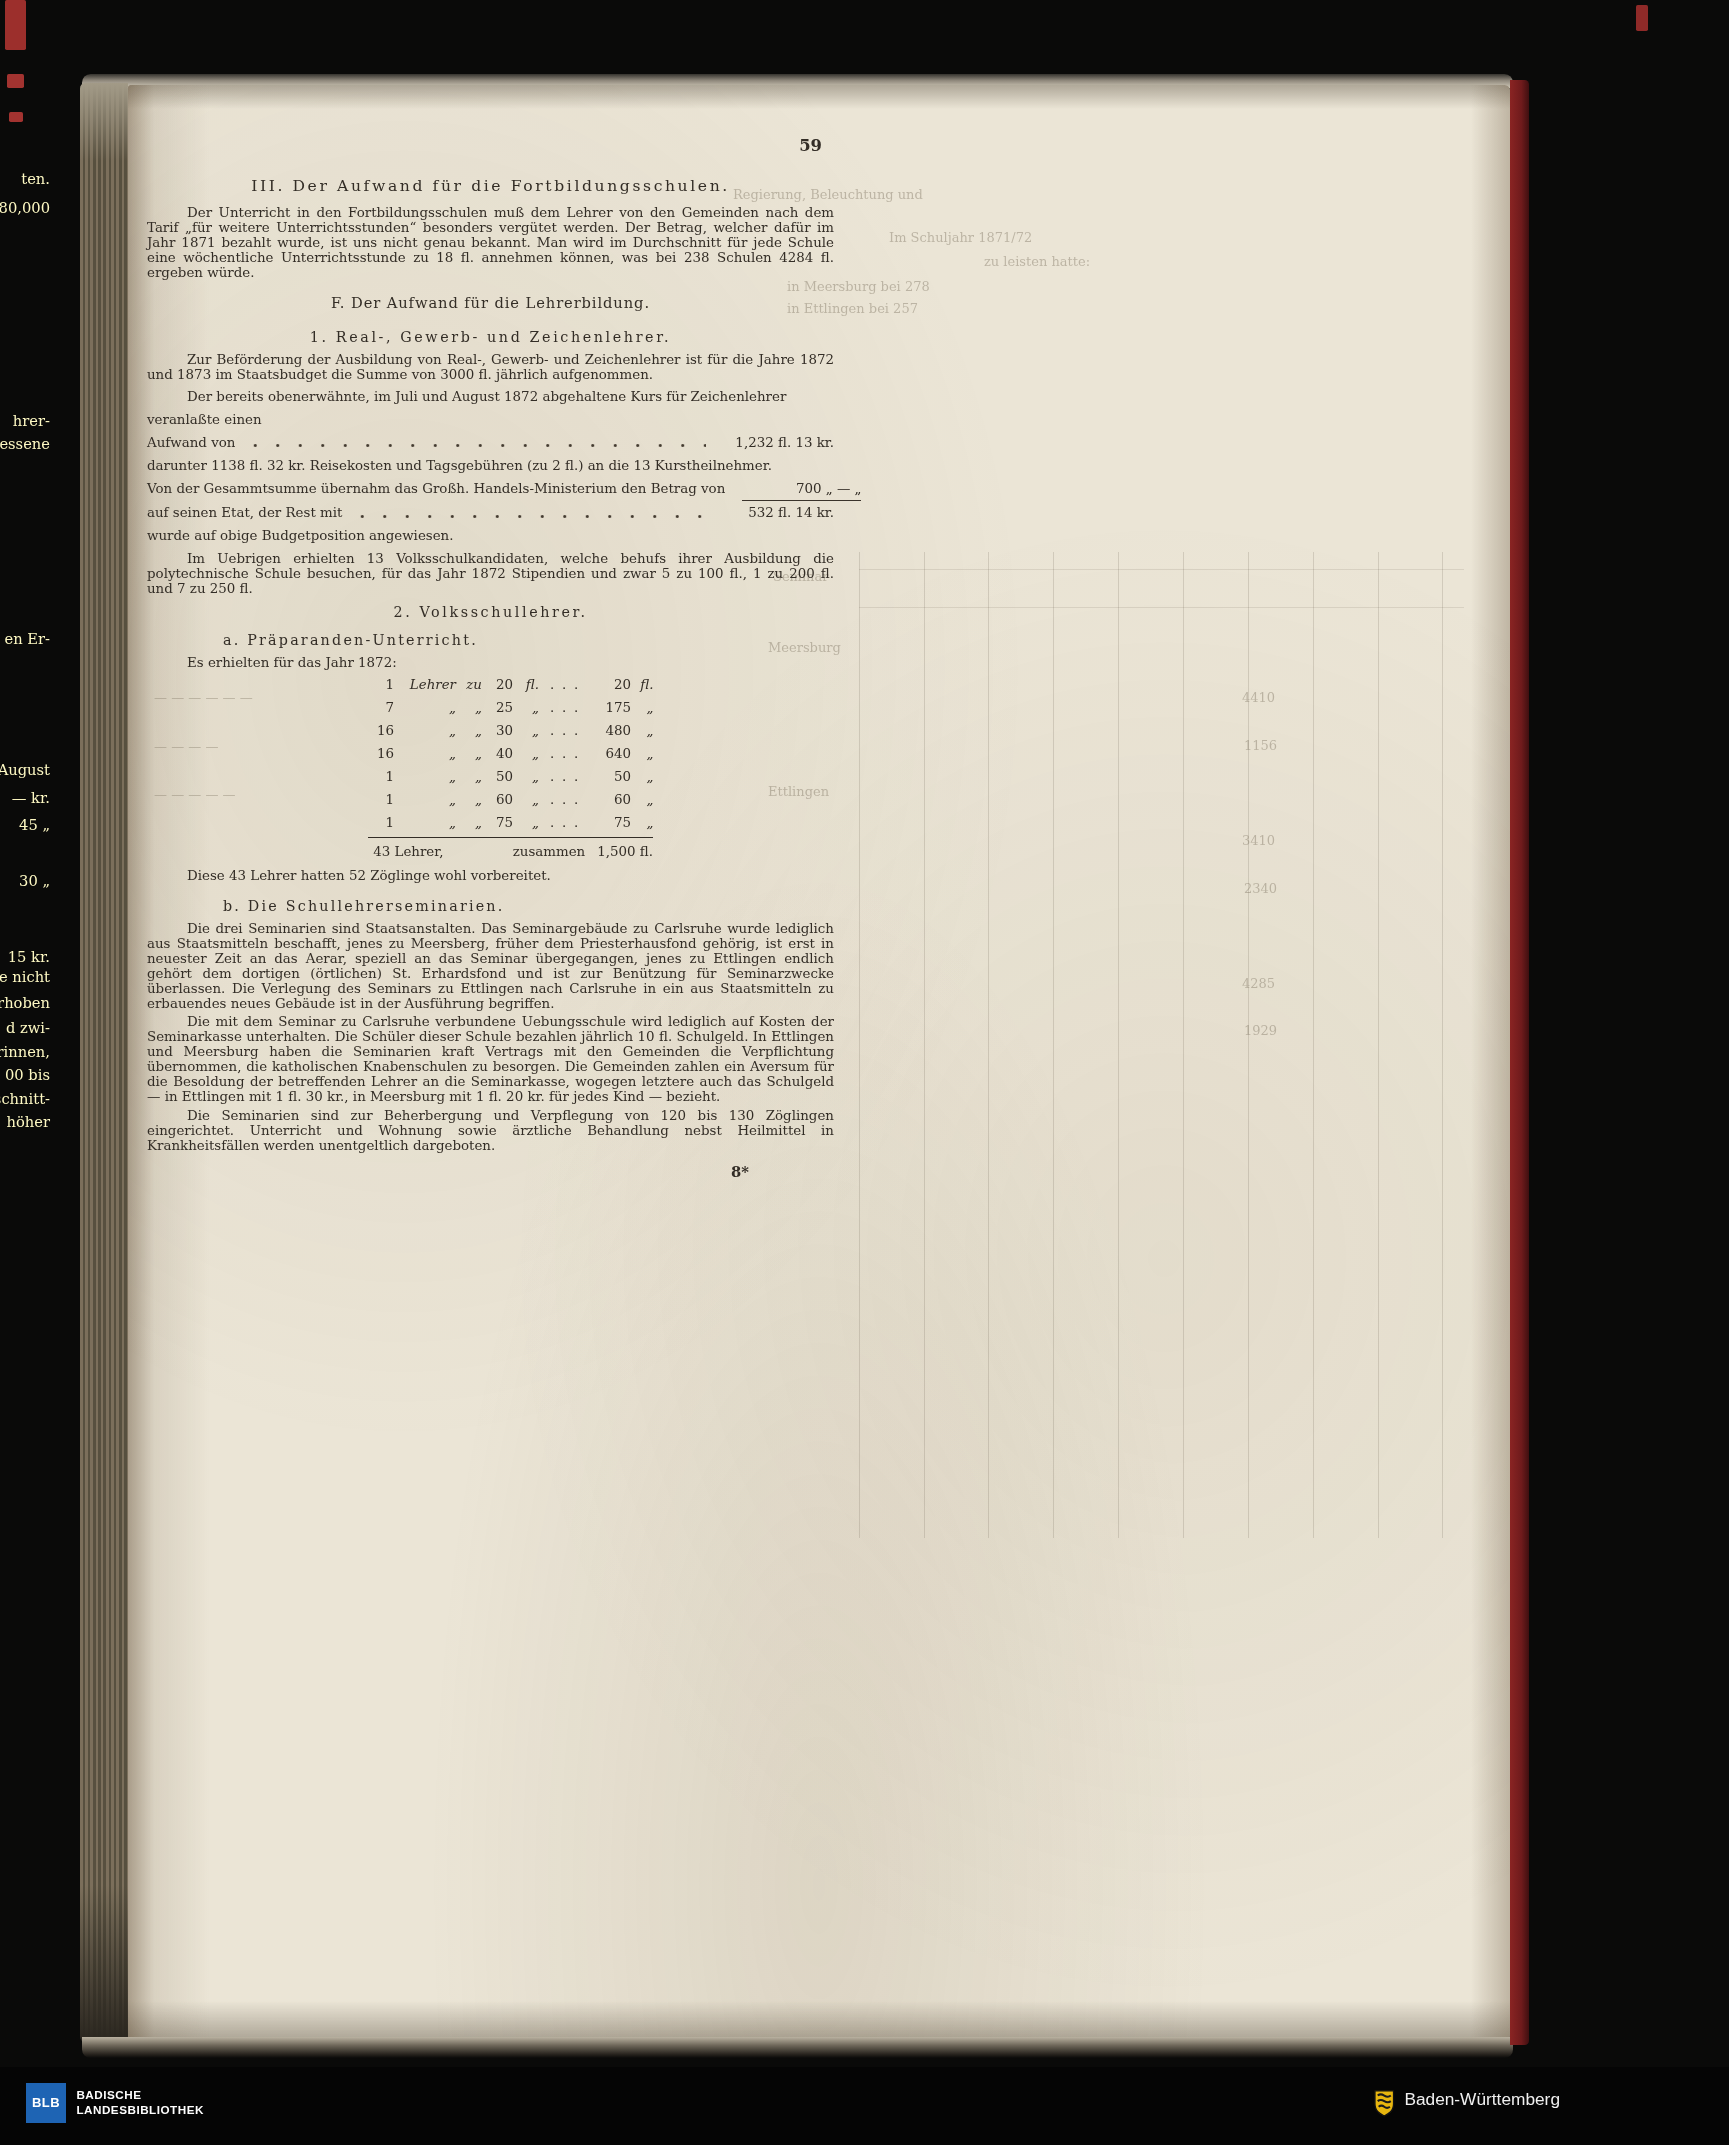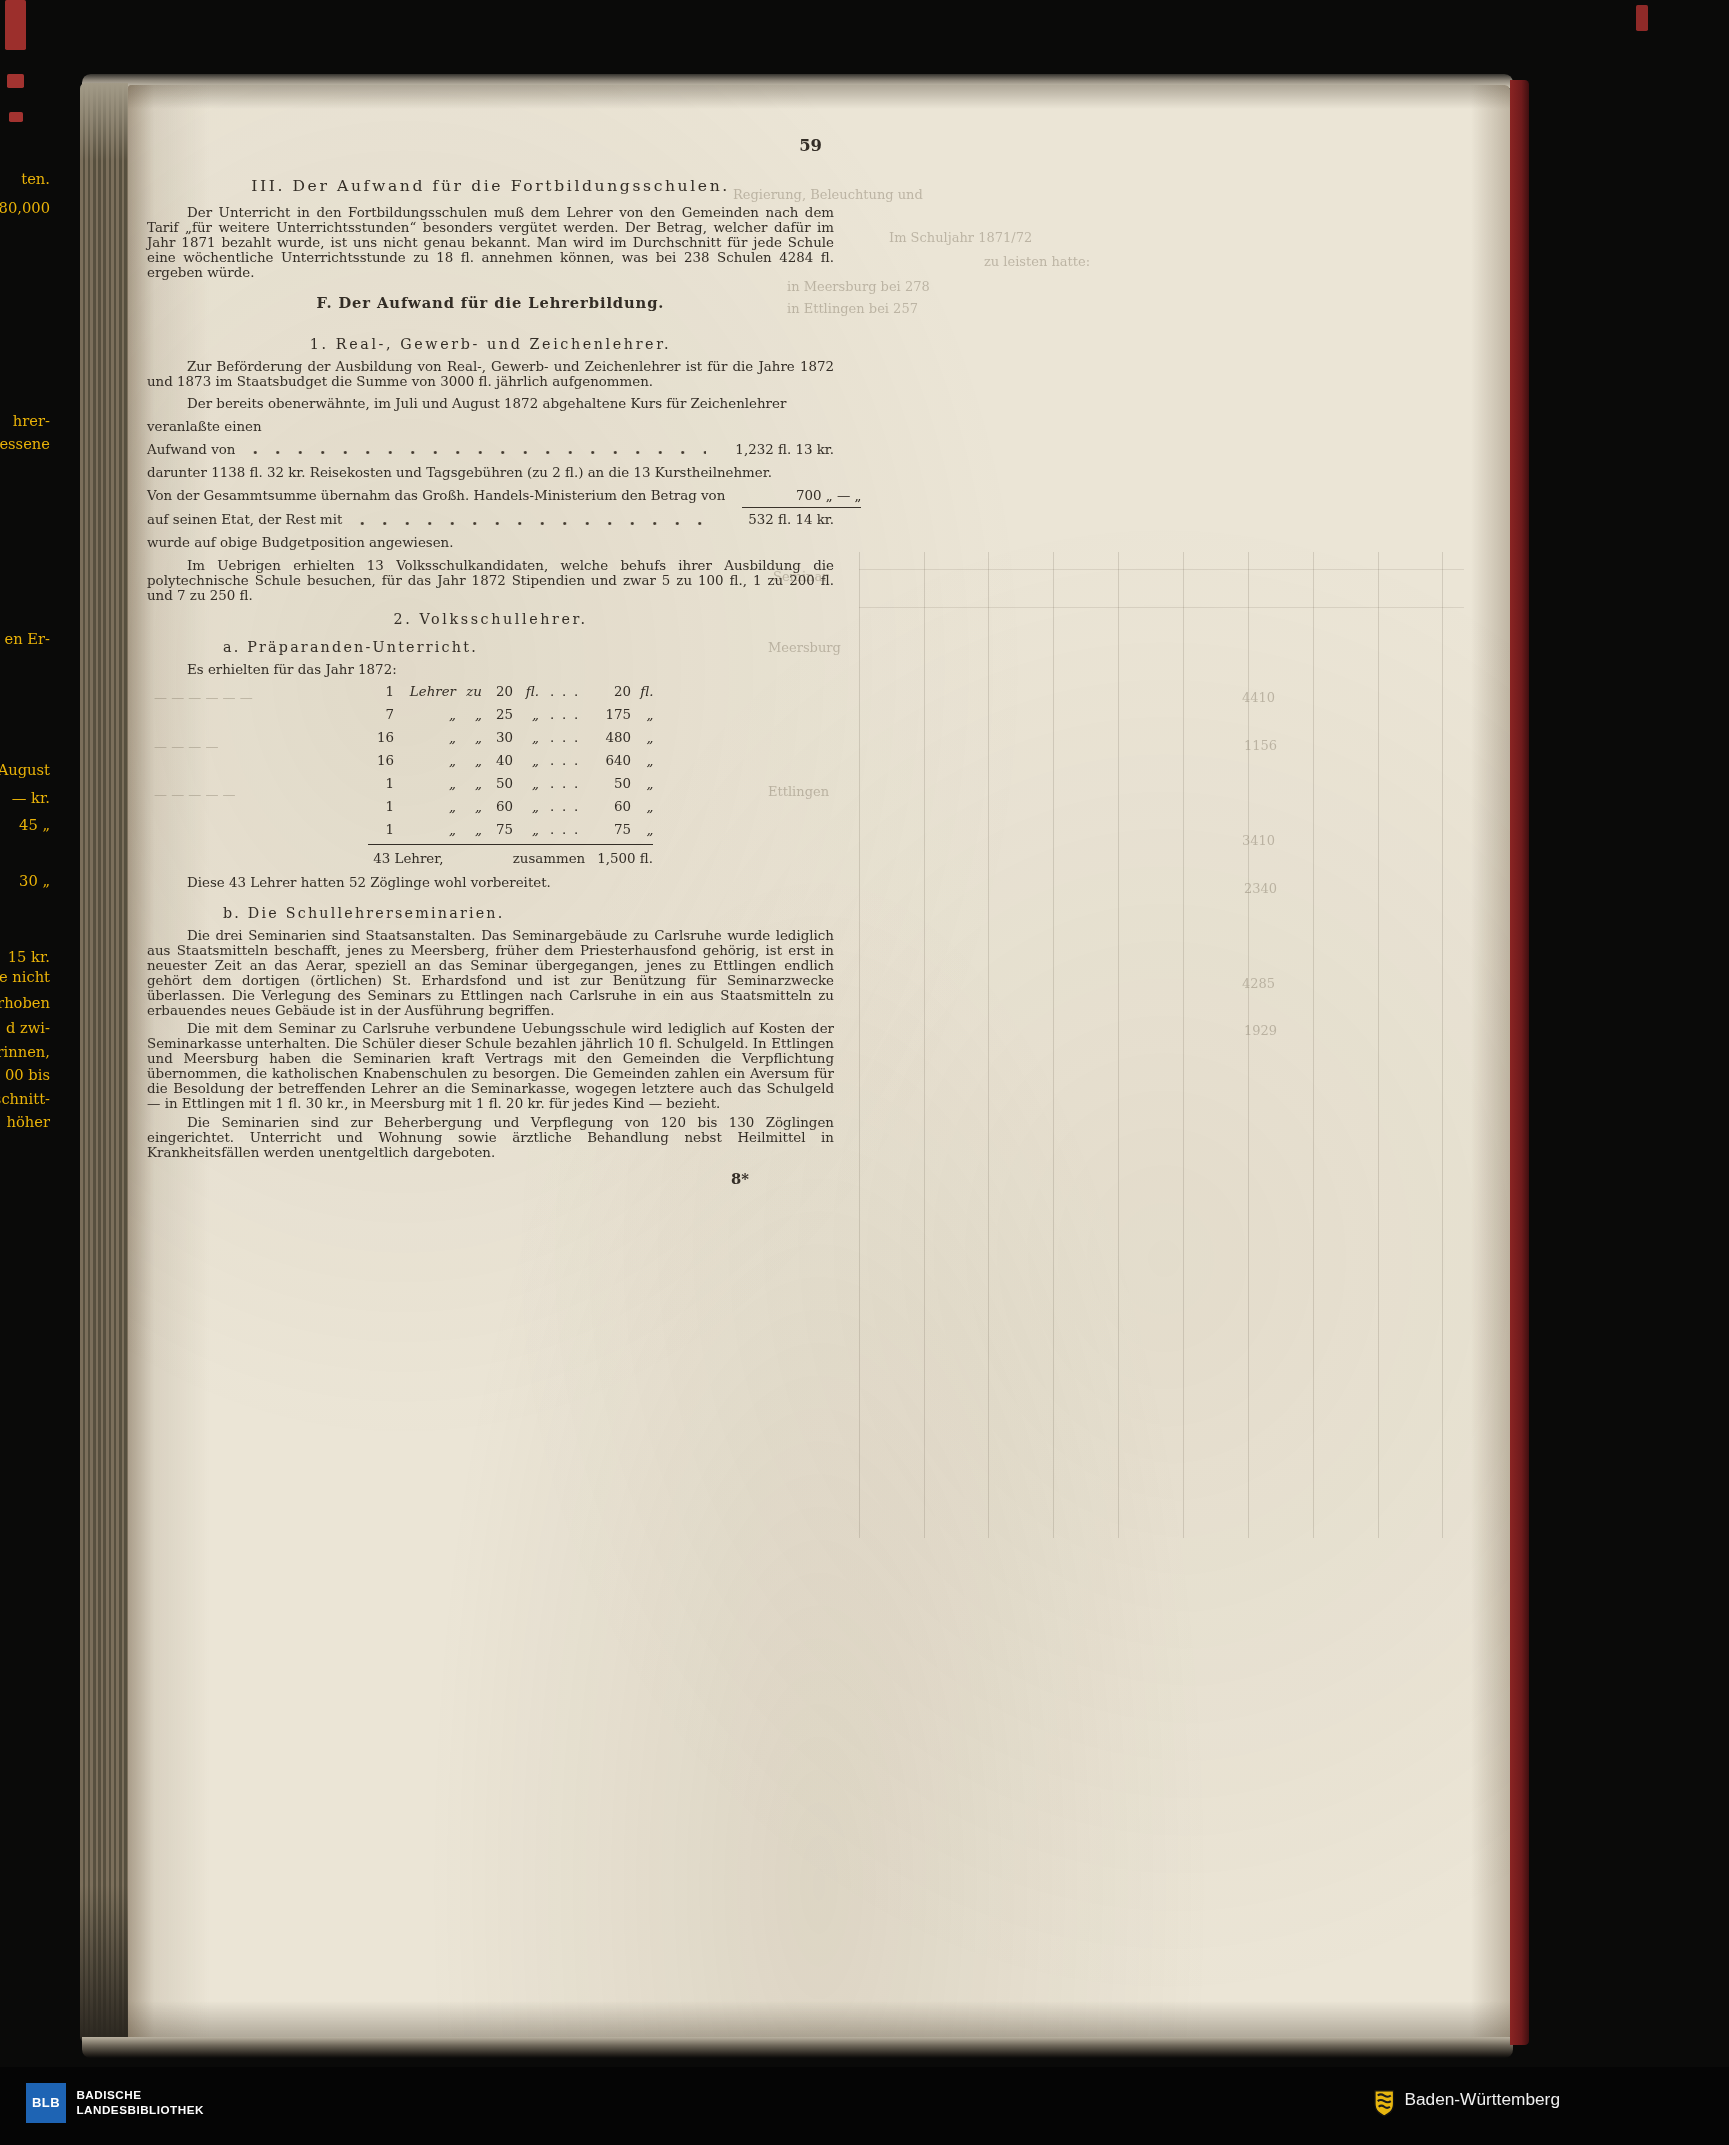--- a/index.html
+++ b/index.html
@@ -44,21 +44,21 @@
   .gv{position:absolute;top:467px;height:986px;width:0.9px;background:rgba(105,95,78,.20);filter:blur(0.4px);}
   .gh{position:absolute;left:731px;width:605px;height:0.9px;background:rgba(105,95,78,.15);filter:blur(0.4px);}
   .ghost-frag{position:absolute;font-size:13px;color:#857b69;opacity:.45;filter:blur(0.6px);
     white-space:nowrap;font-family:"DejaVu Serif",serif;}
 
   
   .content{position:absolute;left:19px;top:50px;width:687px;z-index:2;color:#332d26;}
   .pagenum{text-align:right;padding-right:12px;font-weight:bold;font-size:16.4px;line-height:21px;margin-bottom:7px;}
   .h-sperr{font-weight:normal;text-align:center;font-size:14.3px;letter-spacing:2.6px;margin:0;line-height:22.5px;}
   .h-iii{margin-top:19px;margin-bottom:7px;font-size:15.6px;}
-  .h-bold{font-weight:bold;text-align:center;font-size:14.7px;letter-spacing:0.9px;margin:12px 0 19px;line-height:22.5px;}
+  .h-bold{font-weight:normal;text-align:center;font-size:14.7px;letter-spacing:0.9px;margin:12px 0 12px;line-height:22.5px;}
   .h-sub{margin:5.2px 0 3.5px;}
   .h-left{text-align:left;margin-left:76px;letter-spacing:2.2px;}
   .body{margin:3.5px 0 2.6px;text-align:justify;font-size:13.4px;line-height:15px;}
   .ind{text-indent:40px;}
   .kurs{margin:1.7px 0 2.6px;}
   .kline{font-size:13.4px;line-height:23px;}
   .amt-row{display:flex;align-items:baseline;font-size:13.4px;line-height:23px;}
   .amt-row .t{flex:0 1 auto;white-space:nowrap;}
   .leader{flex:1 1 auto;align-self:stretch;margin:0 8.6px;
     background:radial-gradient(circle,#453c31 1.3px,rgba(0,0,0,0) 1.6px) 0 72%/22.5px 5.2px repeat-x;}
@@ -71,21 +71,21 @@
   .trow .c1{text-align:right;} .trow .c2,.trow .c3,.trow .c5,.trow .c8{text-align:right;font-style:italic;}
   .trow .c4,.trow .c7{text-align:right;} .trow .c6{text-align:center;letter-spacing:1.7px;}
   .total{display:flex;border-top:1.7px solid #332d26;padding-top:3.5px;margin-top:2.6px;line-height:21px;}
   .total .tl{margin-left:5.2px;}
   .total .tm{margin-left:auto;margin-right:12px;}
   .sig{text-align:right;padding-right:85px;font-size:14.7px;font-weight:bold;margin-top:10.4px;}
 
   
   .left-strip{position:absolute;inset:0;z-index:4;pointer-events:none;}
   .margin-frag{position:absolute;right:1679px;white-space:nowrap;font-size:14.7px;line-height:17.3px;
-    color:#eab308;filter:blur(0.3px);font-family:"DejaVu Serif",serif;}
+    color:#fef9c3;filter:blur(0.3px);font-family:"DejaVu Serif",serif;}
 
   
   .footer{position:absolute;left:0;top:2067px;width:1729px;height:79px;background:#050505;z-index:6;
     display:flex;align-items:center;justify-content:space-between;box-sizing:border-box;
     padding:0 169px 8px 26px;font-family:"Liberation Sans",sans-serif;}
   .blb{display:flex;align-items:center;gap:10.4px;cursor:pointer;}
   .blb-box{width:40px;height:40px;background:#1e64b4;color:#fff;display:flex;align-items:center;
     justify-content:center;font-weight:bold;font-size:13px;letter-spacing:0.4px;}
   .blb-text{color:#fff;font-size:11.7px;font-weight:bold;letter-spacing:0.5px;line-height:14.7px;}
   .bw{display:flex;align-items:flex-start;gap:8.6px;color:#f0f0f0;font-size:17.3px;cursor:pointer;}

